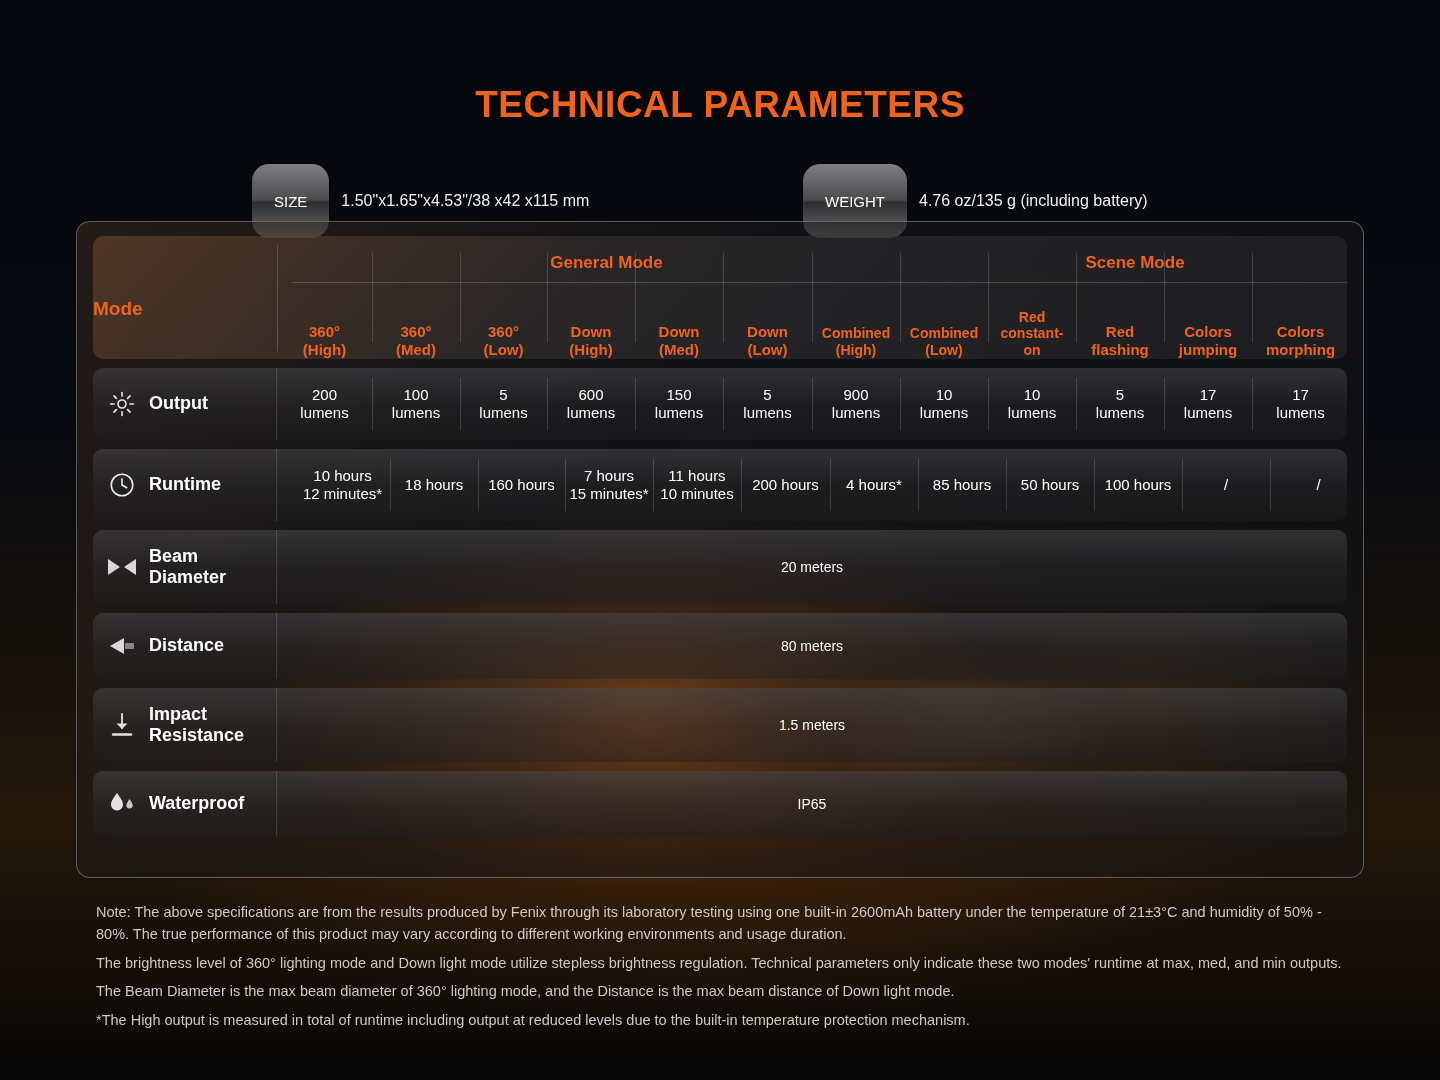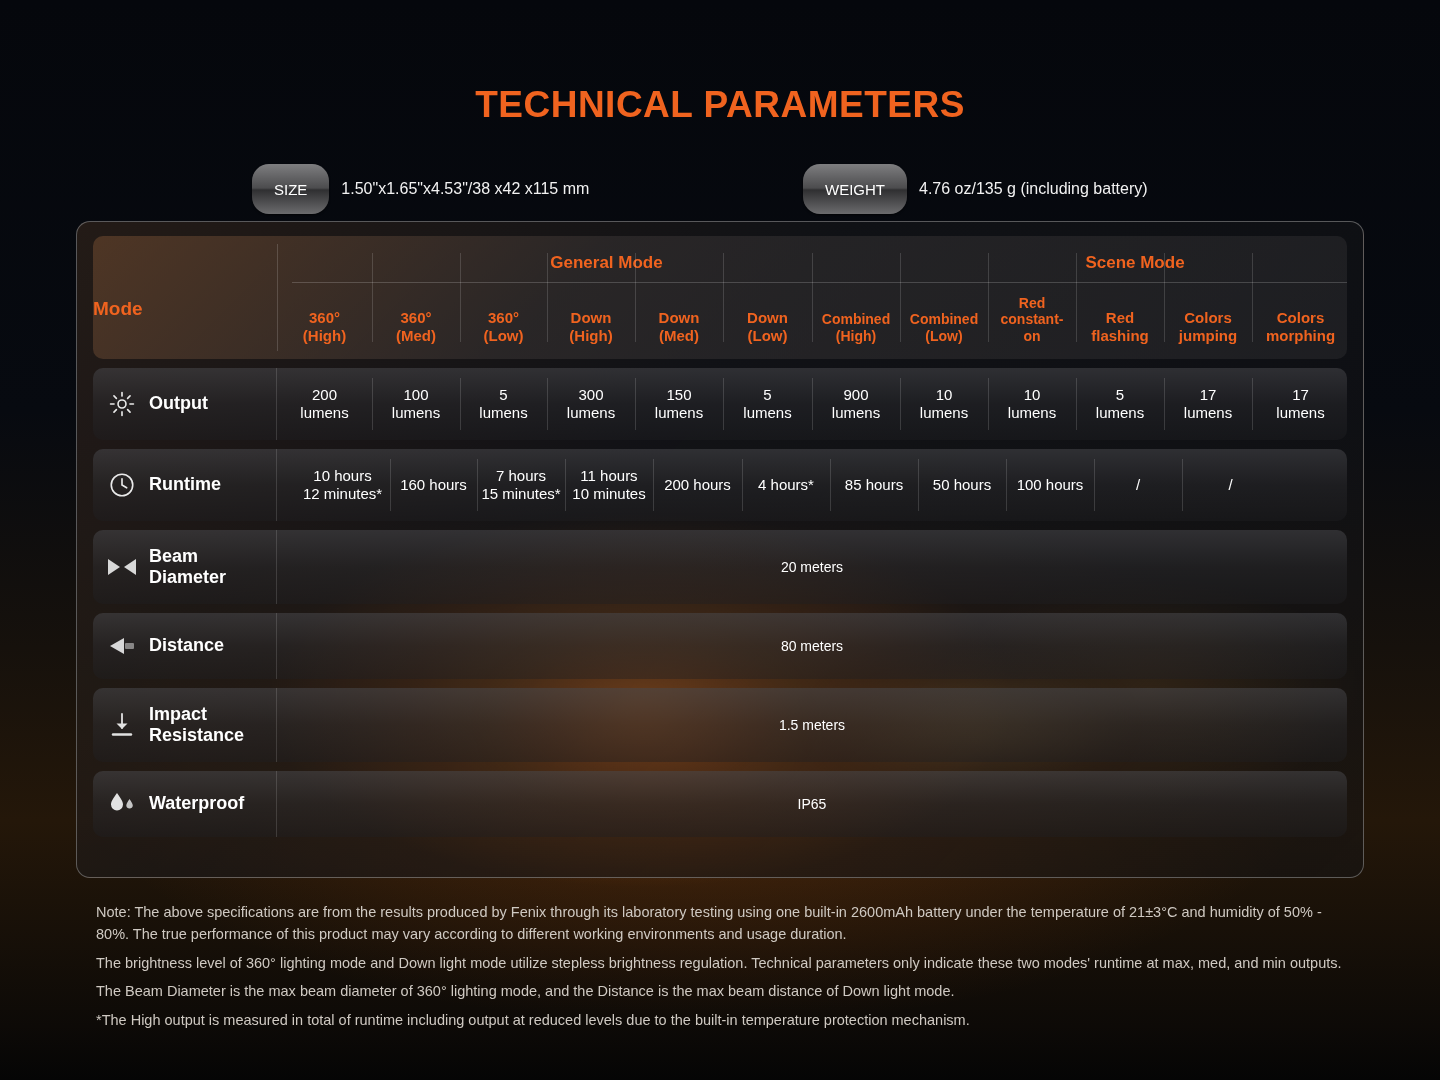--- a/index.html
+++ b/index.html
@@ -68,21 +68,21 @@
   }
   .pill {
     display: inline-flex;
     align-items: center;
     justify-content: center;
     height: 42px;
     border-radius: 17px;
     background: linear-gradient(to bottom, #7e7e80 0%, #4c4c4e 48%, #2f2f31 52%, #6b6b6d 100%);
     color: #fff;
     font-size: 15px;
-    padding: 4px 22px;
+    padding: 16px 22px;
     box-shadow: 0 1px 2px rgba(0,0,0,0.6);
   }
   .spec-block { position: absolute; display: flex; align-items: center; gap: 12px; }
   #spec-size { left: 0; top: 0; }
   #spec-weight { left: 551px; top: 0; }
   .spec-text { font-size: 16px; color: #f2f2f2; }
 
   
   #card {
     position: absolute;
@@ -188,21 +188,20 @@
   .col + .col::before {
     content: "";
     position: absolute;
     left: 0; top: 14%;
     height: 72%;
     width: 1px;
     background: rgba(255,255,255,0.15);
   }
   #header-row .col {
     align-items: flex-end;
-    padding-bottom: 14px;
     color: #f0631f;
     font-weight: bold;
     font-size: 15px;
   }
   #header-row .col.narrow-label { font-size: 14px; }
   .unit-row .col { font-size: 15px; }
 
   
   .w1 { width: 95px; }   
   .w2 { width: 88px; }   
@@ -331,21 +330,21 @@
       </span>
       <span class="label-text">Output</span>
     </div>
     <div class="cols">
       <div class="col w1" style="white-space: pre-line;">200
 lumens</div>
       <div class="col w2" style="white-space: pre-line;">100
 lumens</div>
       <div class="col w3" style="white-space: pre-line;">5
 lumens</div>
-      <div class="col w4" style="white-space: pre-line;">300
+      <div class="col w4" style="white-space: pre-line;">600
 lumens</div>
       <div class="col w5" style="white-space: pre-line;">150
 lumens</div>
       <div class="col w6" style="white-space: pre-line;">5
 lumens</div>
       <div class="col w7" style="white-space: pre-line;">900
 lumens</div>
       <div class="col w8" style="white-space: pre-line;">10
 lumens</div>
       <div class="col w9" style="white-space: pre-line;">10
@@ -365,20 +364,21 @@
         <svg width="28" height="28" viewBox="0 0 24 24" fill="none" stroke="#e9e9e9" stroke-width="1.4" stroke-linecap="round">
           <circle cx="12" cy="12" r="9.2"></circle>
           <path d="M12 6.6V12l4 2.4"></path>
         </svg>
       </span>
       <span class="label-text">Runtime</span>
     </div>
     <div class="cols">
       <div class="col w1" style="white-space: pre-line; margin-left: 18px;">10 hours
 12 minutes*</div>
+      <div class="col w2">18 hours</div>
       <div class="col w3">160 hours</div>
       <div class="col w4" style="white-space: pre-line;">7 hours
 15 minutes*</div>
       <div class="col w5" style="white-space: pre-line;">11 hours
 10 minutes</div>
       <div class="col w6">200 hours</div>
       <div class="col w7">4 hours*</div>
       <div class="col w8">85 hours</div>
       <div class="col w9">50 hours</div>
       <div class="col w10">100 hours</div>

